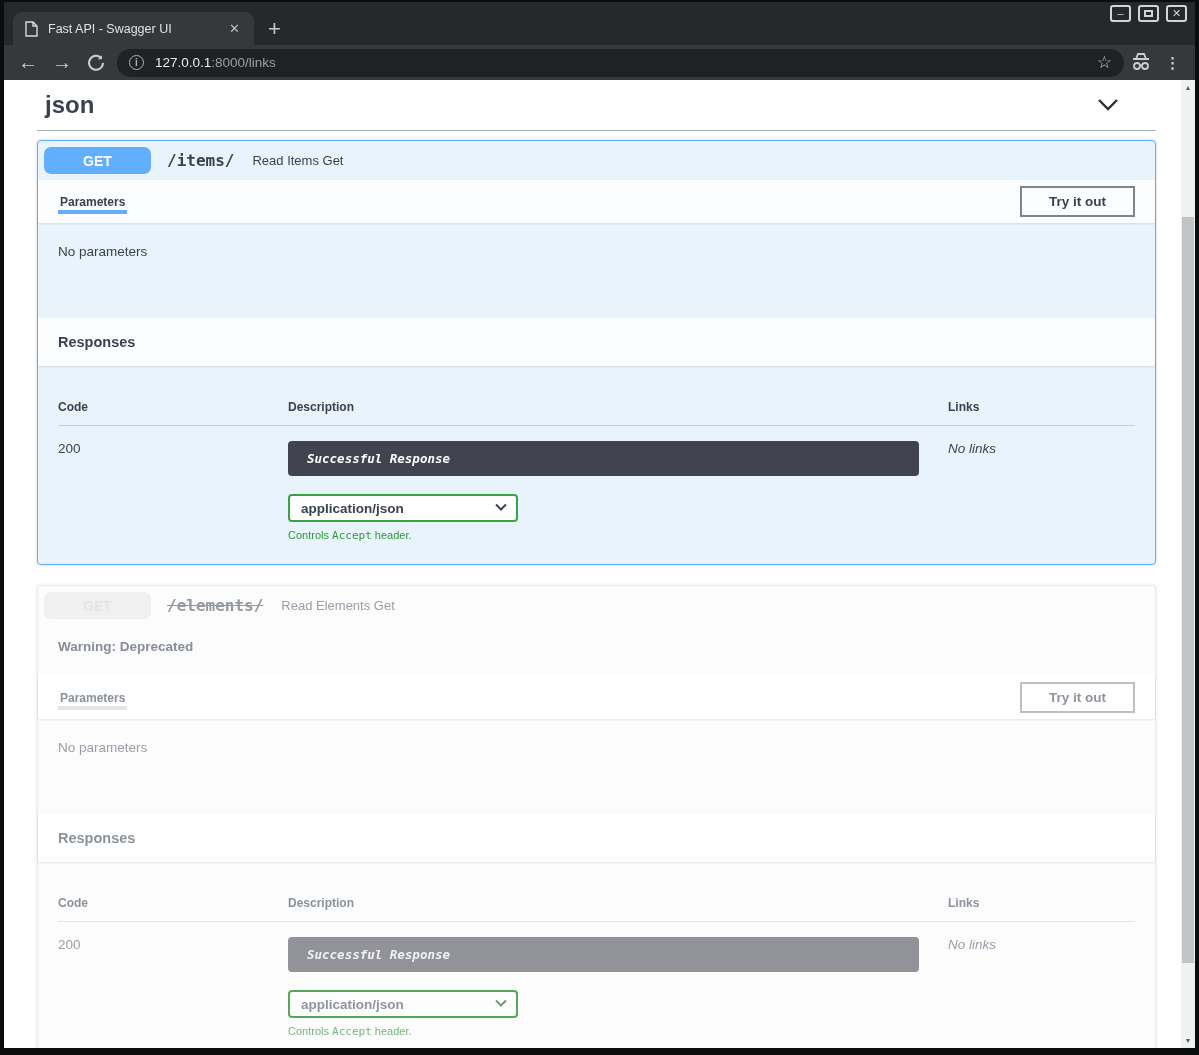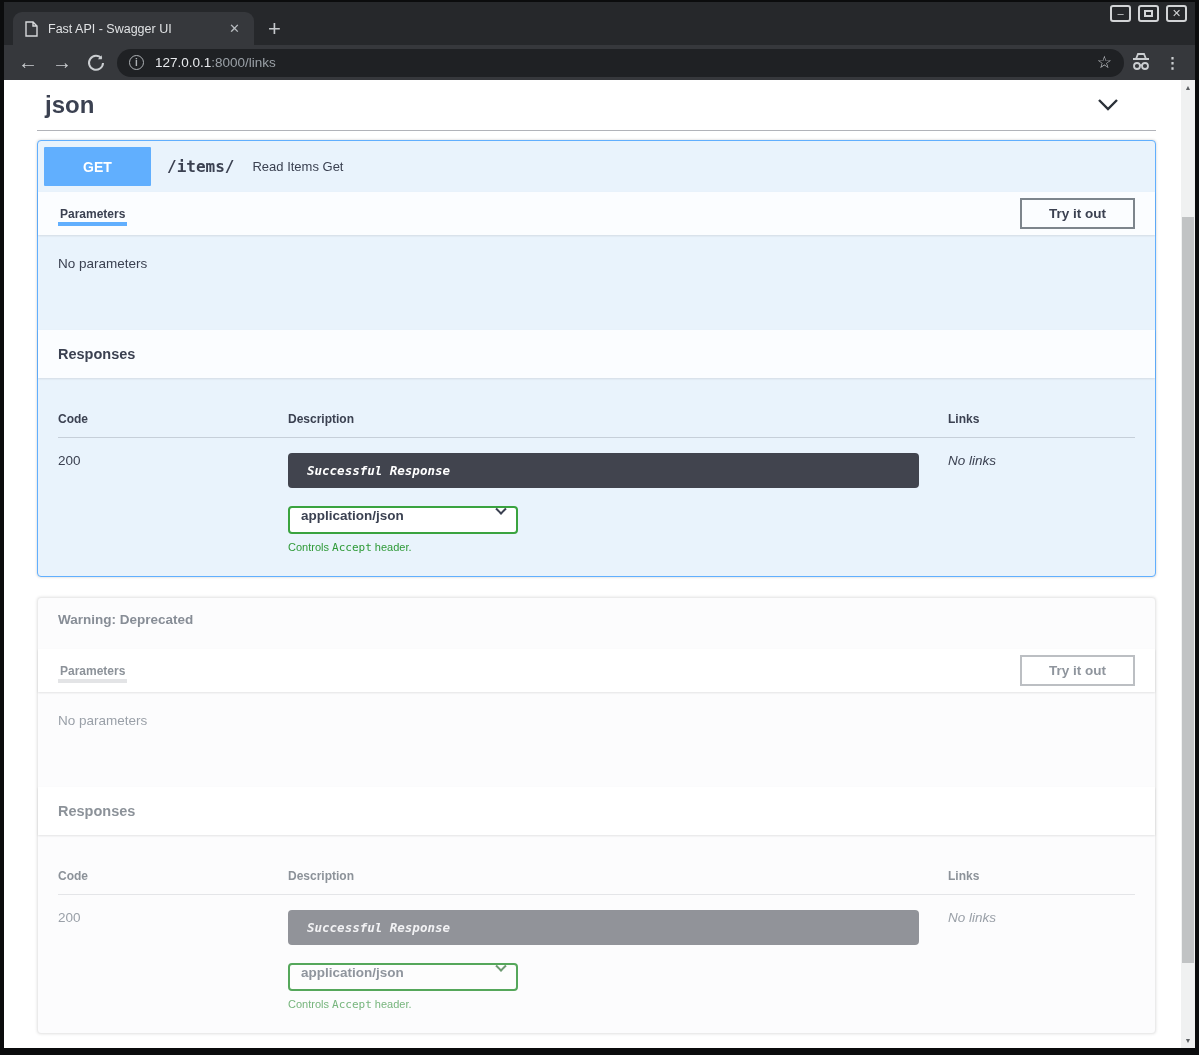--- a/index.html
+++ b/index.html
@@ -46,22 +46,22 @@
   .tag-row { display:flex; justify-content:space-between; align-items:center; padding:2px 8px 0 8px; }
   .tag-title { font-size:24px; font-weight:bold; color:#3b4151; }
   .tag-chevron { display:flex; padding-right:28px; }
   .tag-divider { margin-top:11px; border:none; border-top:1px solid rgba(59,65,81,.4); }
 
   .opblock { border:1px solid #61affe; border-radius:4px; background:#e9f3fc;
              box-shadow:0 0 3px rgba(0,0,0,.19); margin-top:9px; width:1119px; }
   .opblock.deprecated { border-color:#ebebeb; background:#fcfcfd; box-shadow:0 0 3px rgba(0,0,0,.12); margin-top:20px; }
 
   .op-summary { display:flex; align-items:center; padding:6px; }
-  .method-btn { width:107px; height:39px; background:#61affe; color:#ffffff; font-weight:bold; font-size:14px;
-                border:none; border-radius:1px; display:flex; align-items:center; justify-content:center; }
+  .method-btn { width:107px; height:27px; background:#61affe; color:#ffffff; font-weight:bold; font-size:14px;
+                border:none; border-radius:7px; display:flex; align-items:center; justify-content:center; }
   .deprecated .method-btn { background:#f0f0f1; color:#e3e4e7; }
   .op-path { font-family:"DejaVu Sans Mono", monospace; font-weight:bold; font-size:16px; margin-left:16px; color:#3b4151; }
   .deprecated .op-path { color:#9399a1; text-decoration:line-through; }
   .op-desc { font-size:13px; margin-left:18px; color:#3b4151; }
   .deprecated .op-desc { color:#9aa0a8; }
 
   .dep-warning { padding:14px 20px 22px; font-weight:bold; font-size:13.5px; color:#878d96; }
 
   .section-header { background:rgba(255,255,255,.8); box-shadow:0 1px 2px rgba(0,0,0,.1);
                     padding:0 20px; height:43px; display:flex; align-items:center; justify-content:space-between; }
@@ -87,21 +87,21 @@
   .col-code { width:230px; } .col-desc { flex:1; } .col-links { width:187px; }
   .resp-row { display:flex; padding-top:15px; font-size:13.5px; }
   .deprecated .resp-row { color:#9aa0a8; }
   .resp-box { background:#41444e; color:#ffffff; border-radius:4px; padding:10px 19px; margin-right:29px;
               font-family:"DejaVu Sans Mono", monospace; font-style:italic; font-weight:bold; font-size:12.5px; }
   .deprecated .resp-box { background:#919399; color:#f2f2f4; }
   .links-val { font-style:italic; }
 
   .media-wrap { margin-top:18px; }
   .media-select { width:230px; height:28px; border:2px solid #3aa33f; border-radius:4px; background:#fff;
-                  display:flex; align-items:flex-start; justify-content:space-between; padding:0 11px;
+                  display:flex; align-items:center; justify-content:space-between; padding:0 11px;
                   font-weight:bold; font-size:13.5px; color:#3b4151; }
   .deprecated .media-select { border-color:#55a75b; color:#8f959d; background:#fdfdfd; }
   .sel-chevron { width:8px; height:8px; border-right:2px solid #3b4151; border-bottom:2px solid #3b4151;
                  transform:rotate(45deg) translate(-2px,-2px); }
   .deprecated .sel-chevron { border-color:#6d9a71; }
   .accept-note { margin-top:7px; font-size:11px; color:#2f9a38; }
   .deprecated .accept-note { color:#77b57d; }
   .accept-note .mono { font-family:"DejaVu Sans Mono", monospace; }
 </style>
 </head>
@@ -200,20 +200,25 @@
                 </div>
                 <div class="accept-note"><span>Controls </span><span class="mono">Accept</span><span> header.</span></div>
               </div>
             </div>
             <span class="col-links links-val">No links</span>
           </div>
         </div>
       </div>
 
       <div class="opblock deprecated">
+        <div class="op-summary">
+          <button class="method-btn">GET</button>
+          <span class="op-path">/elements/</span>
+          <span class="op-desc">Read Elements Get</span>
+        </div>
         <div class="dep-warning">Warning: Deprecated</div>
         <div class="section-header">
           <span class="param-tab">Parameters</span>
           <button class="tryout-btn">Try it out</button>
         </div>
         <div class="params-body">
           <span>No parameters</span>
         </div>
         <div class="responses-header">
           <span class="responses-title">Responses</span>

